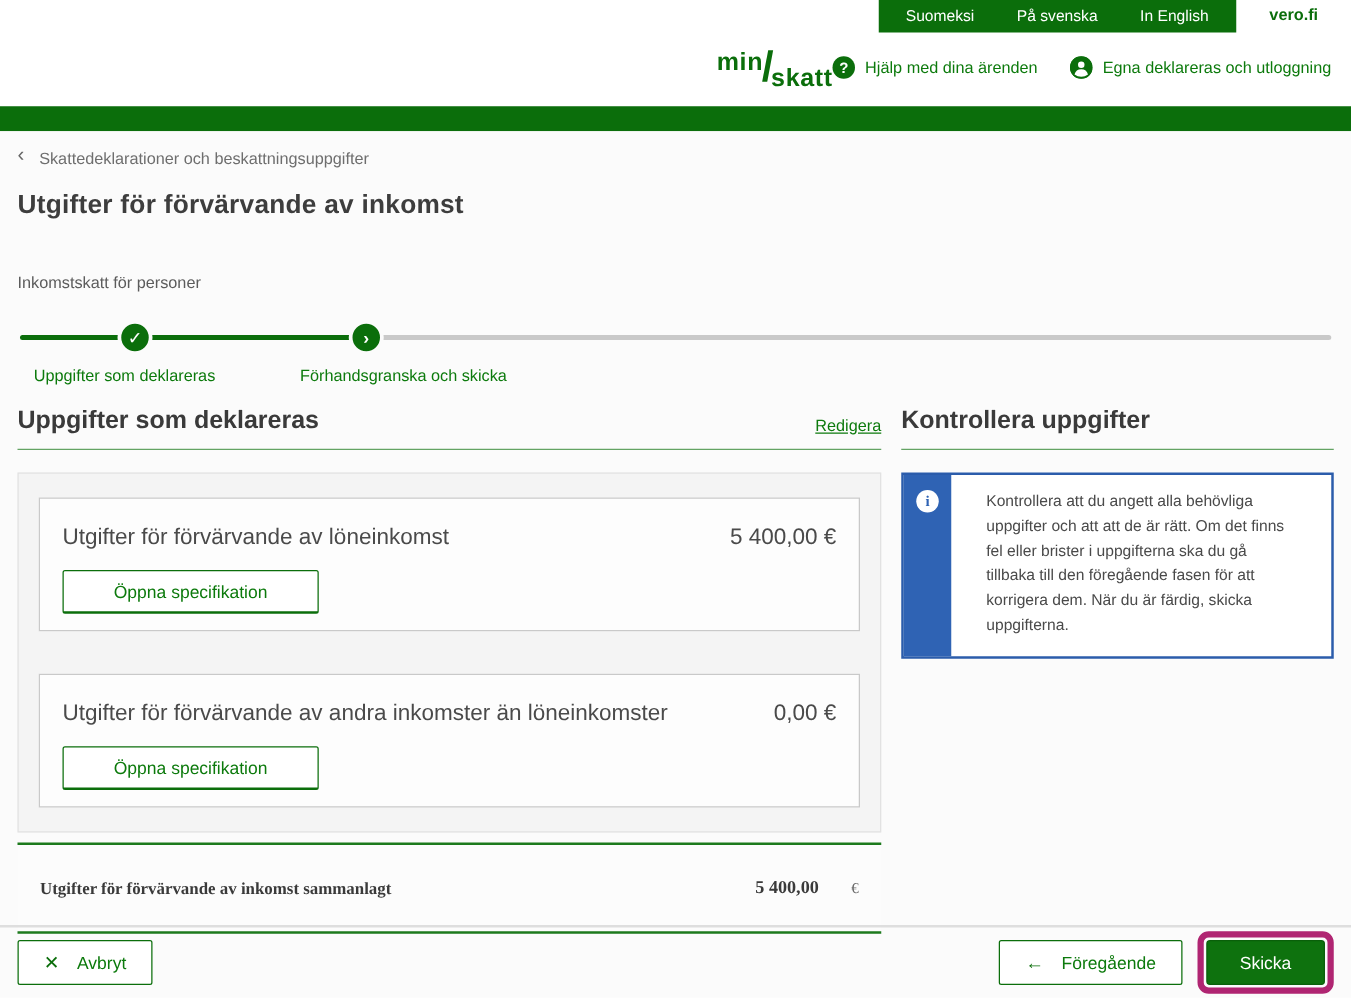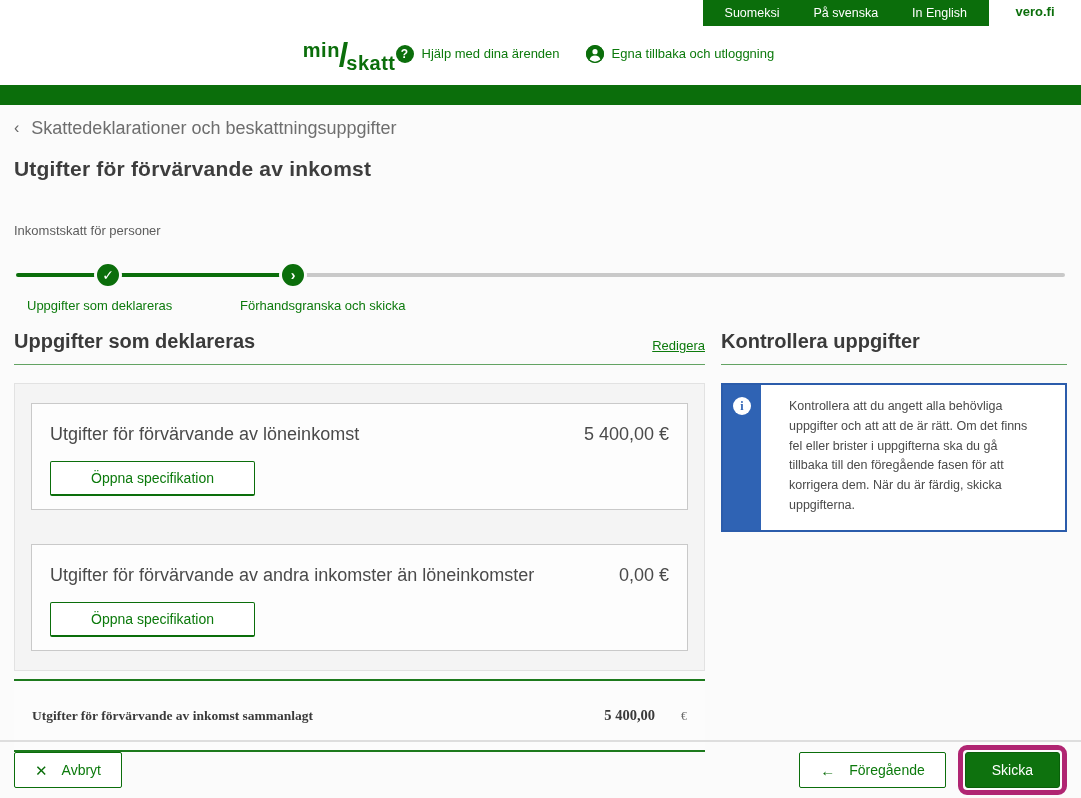--- a/index.html
+++ b/index.html
@@ -11,40 +11,40 @@
   a { text-decoration:none; cursor:pointer; }
 
   
   .topbar { height:22px; display:flex; justify-content:flex-end; align-items:stretch; background:#fff; }
   .lang-strip { background:#0b6e0b; display:flex; align-items:center; gap:34px; padding:13px 22px; }
   .lang-link { color:#ffffff; font-size:12.5px; }
   .verofi { width:92px; display:flex; align-items:center; justify-content:center;
             color:#0b6e0b; font-weight:bold; font-size:13px; }
 
   
-  .header { height:63px; display:flex; align-items:center; justify-content:center; padding:0 16px 0 12px; background:#fff; }
+  .header { height:63px; display:flex; align-items:center; justify-content:flex-end; padding:0 16px 0 12px; background:#fff; }
   .logo { color:#0b6e0b; font-weight:bold; cursor:pointer; line-height:1; white-space:nowrap; }
   .logo .l-min  { font-size:20px; position:relative; top:-9px; letter-spacing:.5px; }
   .logo .l-slash{ font-size:34px; font-weight:bold; margin:0 -2px 0 -1px; }
   .logo .l-skatt{ font-size:20px; position:relative; top:4px; letter-spacing:.5px; }
   .header-links { display:flex; align-items:center; gap:26px; }
   .hlink { display:flex; align-items:center; gap:8px; color:#0c7a0c; font-size:13px; }
   .circle-ic { width:18px; height:18px; border-radius:50%; background:#0b6e0b; color:#fff;
                display:flex; align-items:center; justify-content:center;
                font-size:12px; font-weight:bold; flex:none; }
 
   
   .green-band { height:20px; background:#0b6e0b; }
 
   
   .content { background:#fbfbfb; height:693px; padding:0 14px; position:relative; }
 
   .breadcrumb { padding-top:13px; display:flex; align-items:center; gap:12px; color:#6e6e6e; }
   .breadcrumb .chev { font-size:16px; color:#666; line-height:1; position:relative; top:-1px; }
-  .breadcrumb-link { color:#6e6e6e; font-size:18px; }
+  .breadcrumb-link { color:#6e6e6e; font-size:13px; }
 
   .page-title { margin-top:18px; font-size:21px; font-weight:bold; color:#3d3d3d; letter-spacing:.2px; }
   .page-subtitle { margin-top:42px; font-size:13px; color:#5c5c5c; }
 
   
   .stepper { position:relative; height:66px; margin-top:24px; }
   .track { position:absolute; top:11px; height:4px; border-radius:2px; }
   .track-done { left:2px; width:278px; background:#0b6e0b; }
   .track-rest { left:279px; right:2px; background:#c9c9c9; }
   .step-circle { position:absolute; top:-1px; width:28px; height:28px; border-radius:50%;
@@ -131,21 +131,21 @@
       <span>Hjälp med dina ärenden</span>
     </a>
     <a class="hlink">
       <span class="circle-ic">
         <svg width="18" height="18" viewBox="0 0 18 18">
             <circle cx="9" cy="9" r="9" fill="#0b6e0b"></circle>
             <circle cx="9" cy="6.7" r="2.6" fill="#fff"></circle>
             <path d="M3.6 14.6 a5.6 5.6 0 0 1 10.8 0 a9 9 0 0 1 -10.8 0 Z" fill="#fff"></path>
           </svg>
       </span>
-      <span>Egna tillbaka och utloggning</span>
+      <span>Egna deklareras och utloggning</span>
     </a>
   </div>
 </div>
 
 <div class="green-band"></div>
 
 <div class="content">
 
   <div class="breadcrumb">
     <span class="chev">‹</span>

